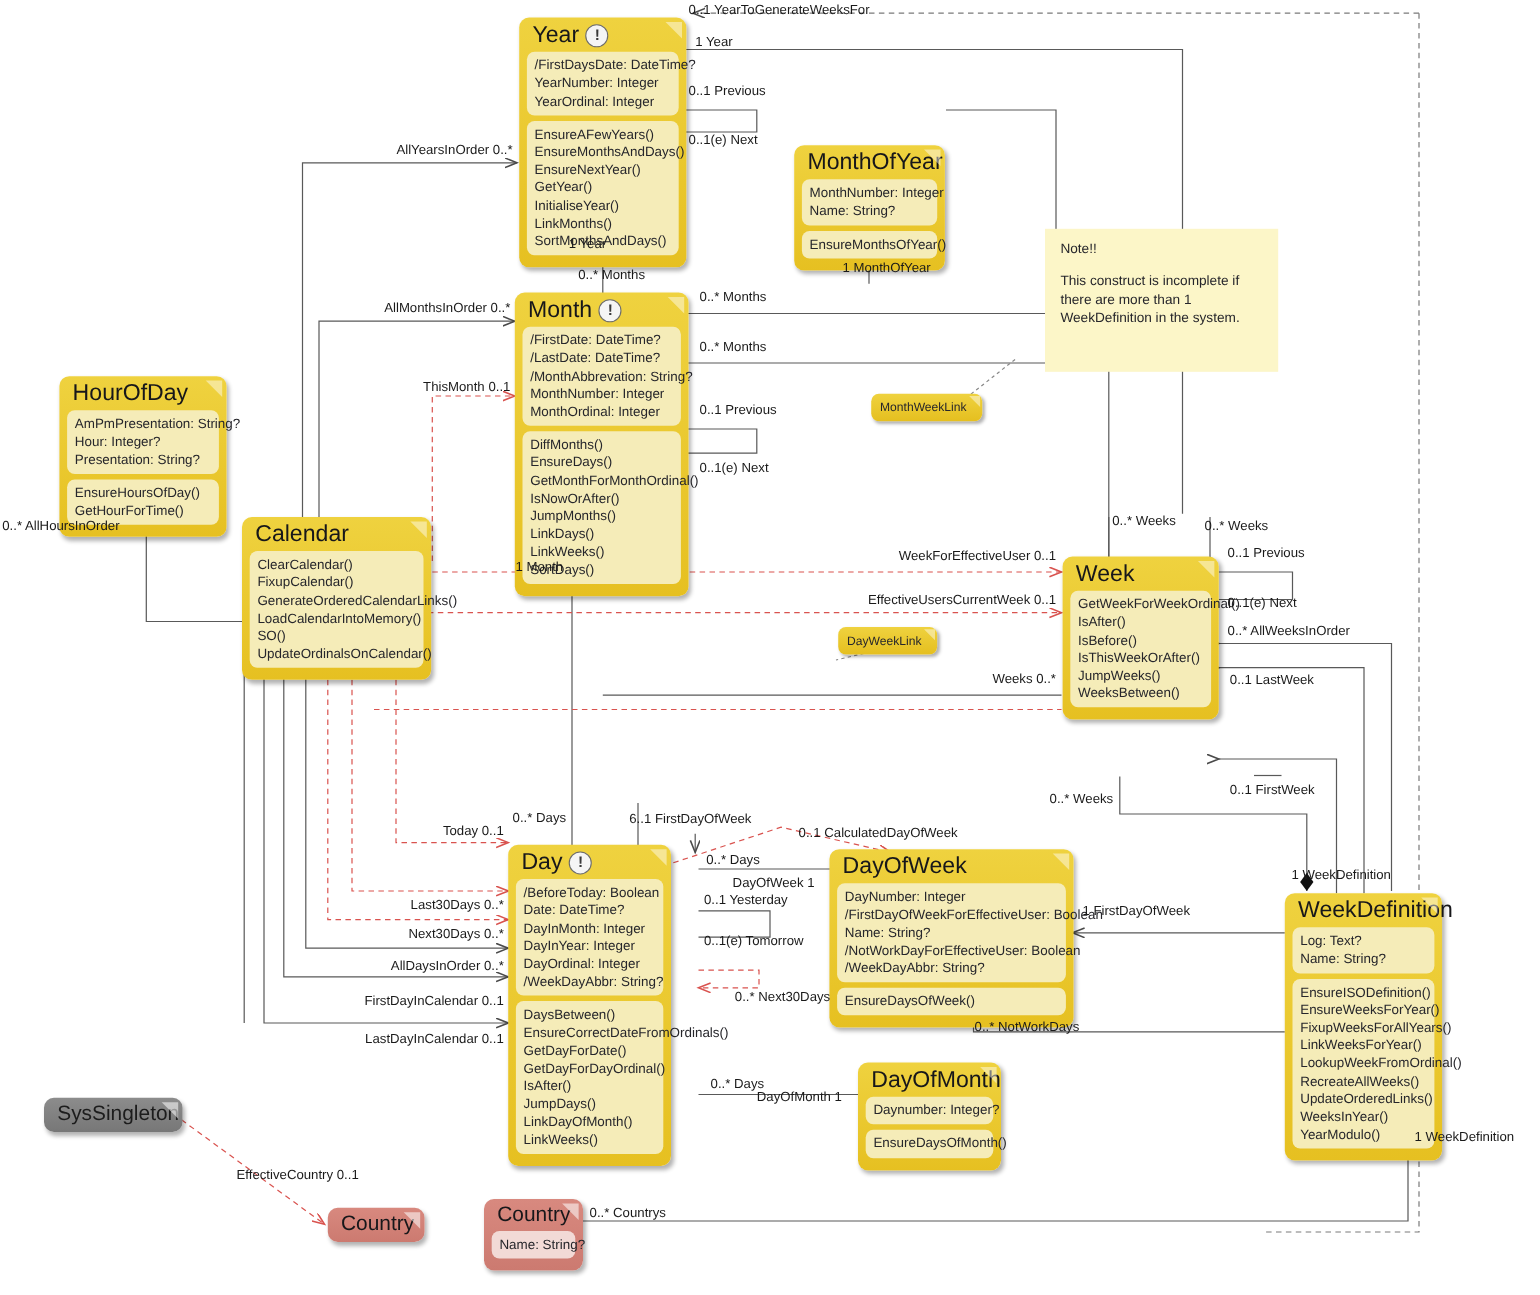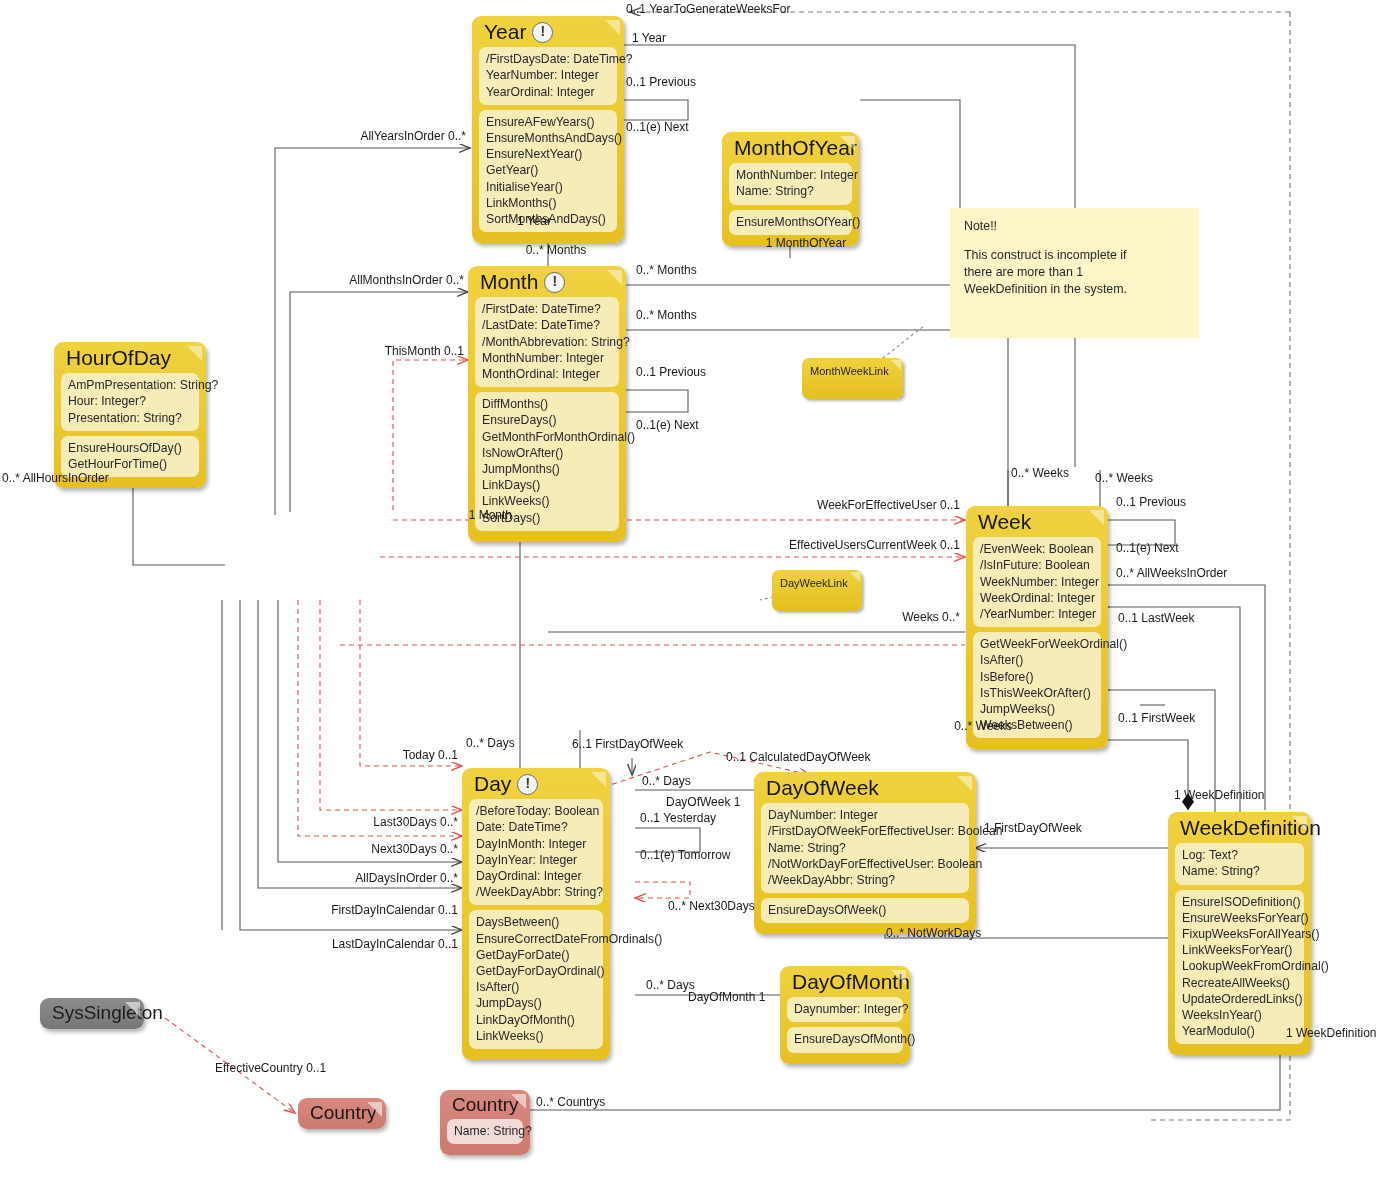--- a/index.html
+++ b/index.html
@@ -21,21 +21,21 @@
          white-space:nowrap;display:flex;align-items:center;gap:6px;}
   .cls.grey .cname{color:#1c1c1c;}
   .warn{display:inline-block;width:19px;height:19px;border-radius:50%;
         background:#f5f5f5;border:1.4px solid #6b6b6b;color:#3a3a3a;font-size:14px;
         line-height:17px;text-align:center;font-weight:bold;}
   .compart{background:#F5ECB8;border-radius:7px;margin:0 7px 5px 7px;padding:4px 7px 5px 7px;}
   .compart div{font-size:12.2px;color:#26262b;line-height:16.2px;white-space:nowrap;}
 
   
   .pill{position:absolute;border-radius:7px;background:linear-gradient(180deg,#EFD23F 0%,#E5BF1F 100%);
-        box-shadow:2px 2px 3px rgba(0,0,0,.30);padding:3px 14px 20px 8px;margin-left:10px;}
+        box-shadow:2px 2px 3px rgba(0,0,0,.30);padding:3px 14px 4px 8px;}
   .pill span{font-size:11px;color:#26262b;white-space:nowrap;}
   .pill .corner{position:absolute;right:2px;top:2px;width:0;height:0;
         border-left:10px solid transparent;border-top:10px solid rgba(255,255,255,.45);}
 
   
   .note{position:absolute;background:#FCF6C8;padding:10px 14px;box-sizing:border-box;}
   .note div{font-size:12.4px;color:#26262b;line-height:17px;white-space:nowrap;}
   .note .sp{height:12px;}
 
   
@@ -220,33 +220,40 @@
       <div>AmPmPresentation: String?</div>
       <div>Hour: Integer?</div>
       <div>Presentation: String?</div>
     </div>
     <div class="compart">
       <div>EnsureHoursOfDay()</div>
       <div>GetHourForTime()</div>
     </div>
   </div>
 
+  <div class="cls yellow" style="left:220px;top:470px;width:172px;">
+    <div class="corner"></div>
+    <div class="cname">
+        <span>Calendar</span>
+      </div>
+    <div class="compart">
+      <div>ClearCalendar()</div>
+      <div>FixupCalendar()</div>
+      <div>GenerateOrderedCalendarLinks()</div>
+      <div>LoadCalendarIntoMemory()</div>
+      <div>SO()</div>
+      <div>UpdateOrdinalsOnCalendar()</div>
+    </div>
+  </div>
 
   <div class="cls yellow" style="left:966px;top:506px;width:142px;">
     <div class="corner"></div>
     <div class="cname">
         <span>Week</span>
       </div>
-    <div class="compart">
-      <div>/EvenWeek: Boolean</div>
-      <div>/IsInFuture: Boolean</div>
-      <div>WeekNumber: Integer</div>
-      <div>WeekOrdinal: Integer</div>
-      <div>/YearNumber: Integer</div>
-    </div>
     <div class="compart">
       <div>GetWeekForWeekOrdinal()</div>
       <div>IsAfter()</div>
       <div>IsBefore()</div>
       <div>IsThisWeekOrAfter()</div>
       <div>JumpWeeks()</div>
       <div>WeeksBetween()</div>
     </div>
   </div>
 
@@ -321,21 +328,21 @@
         <span>DayOfMonth</span>
       </div>
     <div class="compart">
       <div>Daynumber: Integer?</div>
     </div>
     <div class="compart">
       <div>EnsureDaysOfMonth()</div>
     </div>
   </div>
 
-  <div class="cls grey" style="left:40px;top:998px;width:104px;padding-bottom:2px;">
+  <div class="cls grey" style="left:40px;top:998px;width:126px;padding-bottom:2px;">
     <div class="corner"></div>
     <div class="cname" style="font-size:19px;">
         <span>SysSingleton</span>
       </div>
   </div>
 
   <div class="cls red" style="left:298px;top:1098px;width:88px;padding-bottom:2px;">
     <div class="corner"></div>
     <div class="cname" style="font-size:19px;">
         <span>Country</span>
@@ -354,21 +361,21 @@
 
   <div class="pill" style="left:792px;top:358px;">
     <div class="corner"></div>
     <span>MonthWeekLink</span>
   </div>
   <div class="pill" style="left:762px;top:570px;">
     <div class="corner"></div>
     <span>DayWeekLink</span>
   </div>
 
-  <div class="note" style="left:950px;top:208px;width:249px;height:130px;">
+  <div class="note" style="left:950px;top:208px;width:212px;height:130px;">
     <div>Note!!</div>
     <div class="sp"></div>
     <div>This construct is incomplete if</div>
     <div>there are more than 1</div>
     <div>WeekDefinition in the system.</div>
   </div>
 
   <div class="lbl" style="left:626px;top:2px;">0..1 YearToGenerateWeeksFor</div>
   <div class="lbl" style="left:632px;top:31px;">1 Year</div>
   <div class="lbl" style="left:626px;top:75px;">0..1 Previous</div>

